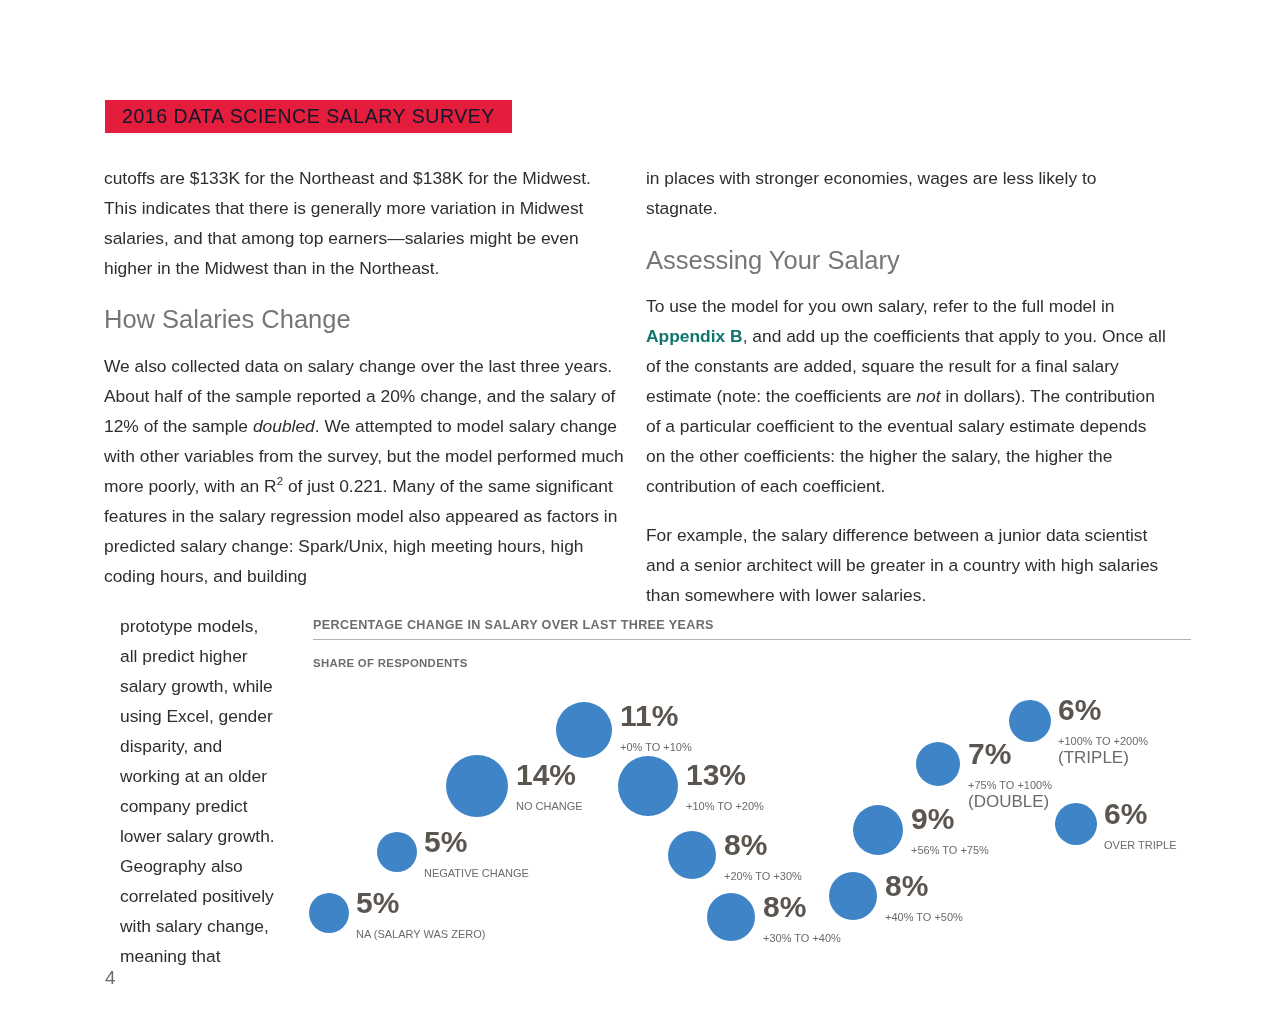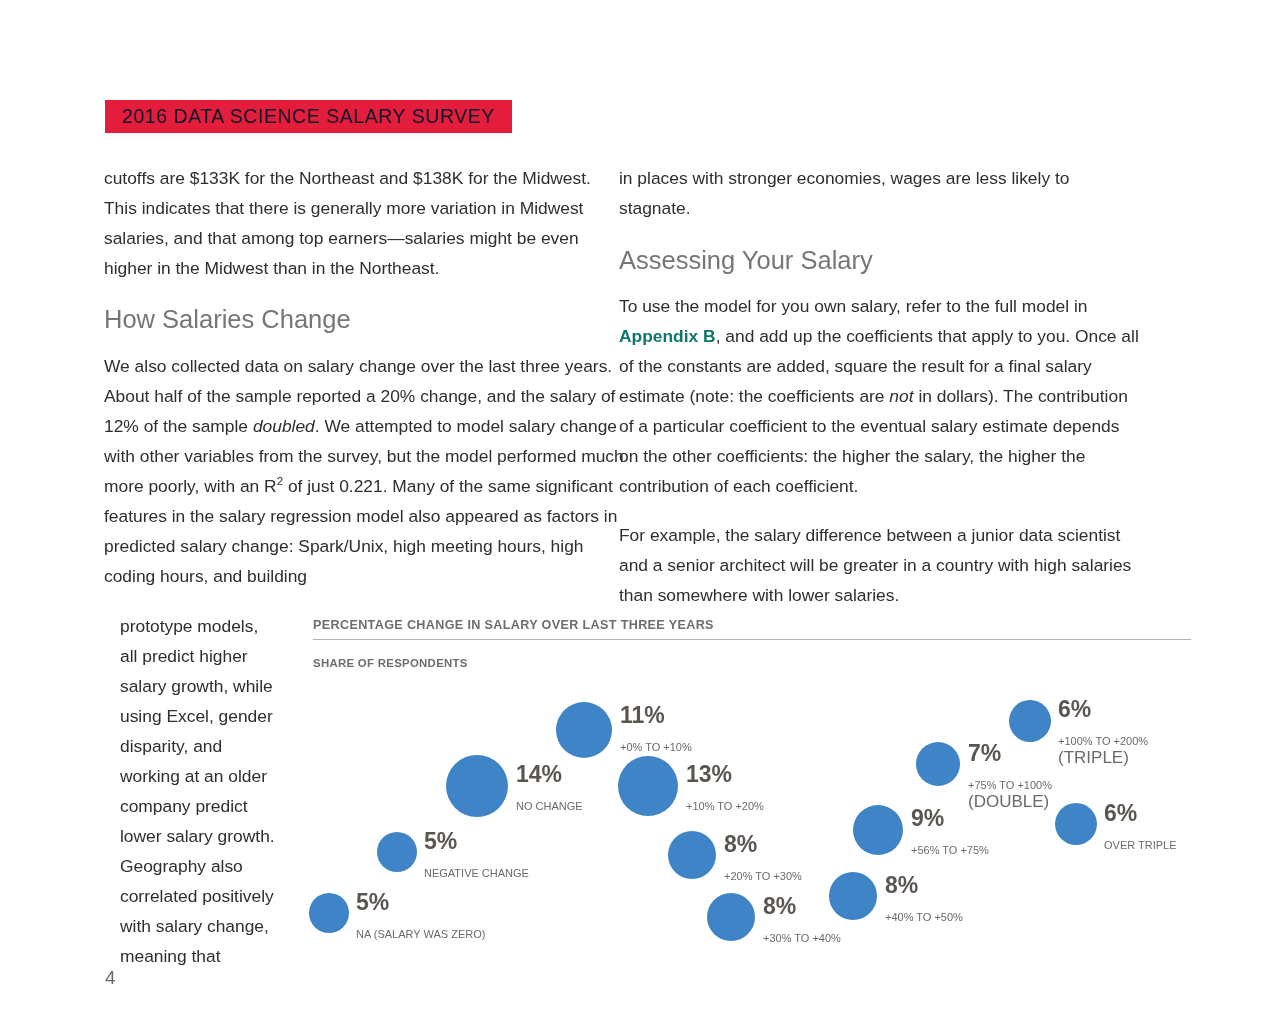--- a/index.html
+++ b/index.html
@@ -39,21 +39,21 @@
   }
 
   
   .col {
     position: absolute;
     font-size: 17.4px;
     line-height: 30px;
     color: #2e2e2e;
   }
   #left-col  { left: 104px; top: 163px; width: 522px; }
-  #right-col { left: 619px; top: 163px; width: 522px; }
+  #right-col { left: 646px; top: 163px; width: 522px; }
 
   .col p { margin: 0 0 19px 0; }
 
   .section-heading {
     font-size: 25.5px;
     line-height: 34px;
     color: #767676;
     font-weight: normal;
     margin: 22px 0 15px 0;
   }
@@ -116,21 +116,21 @@
   .bubble {
     position: absolute;
     border-radius: 50%;
     background: #3e84c6;
   }
   .bubble-labels {
     position: absolute;
     white-space: nowrap;
   }
   .b-pct {
-    font-size: 23px;
+    font-size: 30px;
     font-weight: bold;
     color: #5b5550;
     line-height: 23px;
     display: block;
   }
   .b-cat {
     font-size: 11px;
     color: #6a6a6a;
     line-height: 15.5px;
     display: block;

